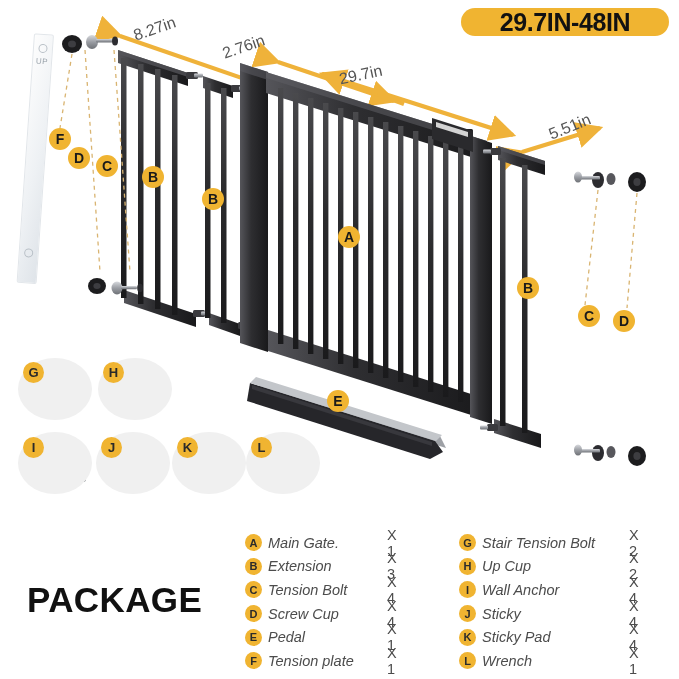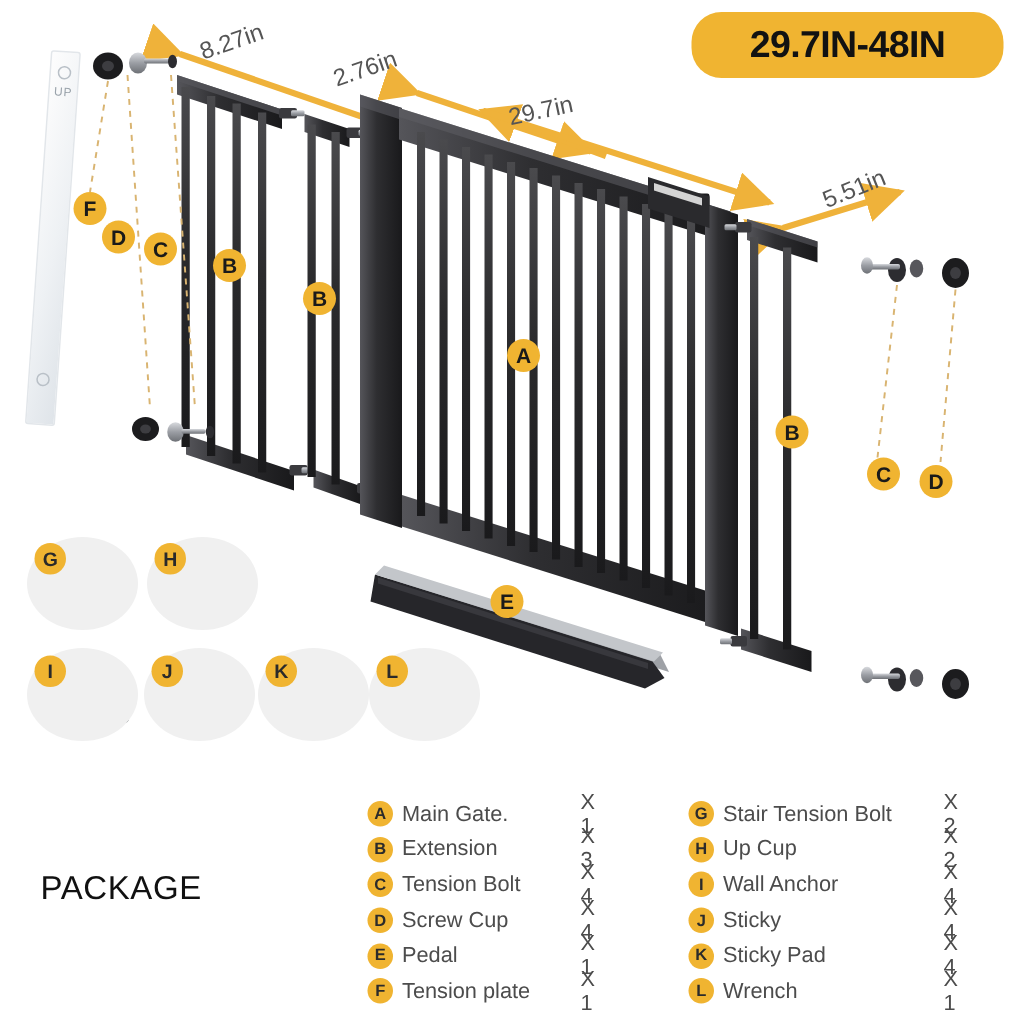--- a/index.html
+++ b/index.html
@@ -12,21 +12,21 @@
     overflow:hidden;
     -webkit-font-smoothing:antialiased;
   }
 
   .stage { position:absolute; inset:0; }
 
   
   .size-pill {
     position:absolute;
     left:461px; top:8px;
-    width:208px; height:44px;
+    width:208px; height:28px;
     background:#F0B431;
     border-radius:20px;
     display:flex; align-items:center; justify-content:center;
     color:#121212;
     font-weight:bold;
     font-size:25px;
     letter-spacing:-0.4px;
   }
 
   
@@ -89,22 +89,22 @@
     background:#F0B431;
     color:#2a2a2a;
     font-size:13px; font-weight:bold;
     display:flex; align-items:center; justify-content:center;
   }
 
   
   .pkg-title {
     position:absolute;
     left:27px; top:578px;
-    font-size:22px;
-    font-weight:normal;
+    font-size:35px;
+    font-weight:bold;
     color:#111;
     line-height:1.28;
     letter-spacing:0.4px;
   }
 
   
   .parts-col { position:absolute; }
   .parts-col.left  { left:245px; top:531px; }
   .parts-col.right { left:459px; top:531px; }
   .part-row {
@@ -115,20 +115,21 @@
     width:17px; height:17px; border-radius:50%;
     background:#F0B431; color:#2b2b2b;
     font-size:11px; font-weight:bold;
     display:flex; align-items:center; justify-content:center;
     flex:0 0 auto;
   }
   .part-name {
     font-size:14.5px; color:#4c4c4c;
     margin-left:6px;
     white-space:nowrap;
+    font-style:italic;
   }
   .part-qty {
     font-size:14.5px; color:#4c4c4c;
     position:absolute; left:142px;
   }
   .parts-col.right .part-qty { left:158px;margin-left:12px; }
   .part-row { position:relative; }
 </style>
 </head>
 <body>

